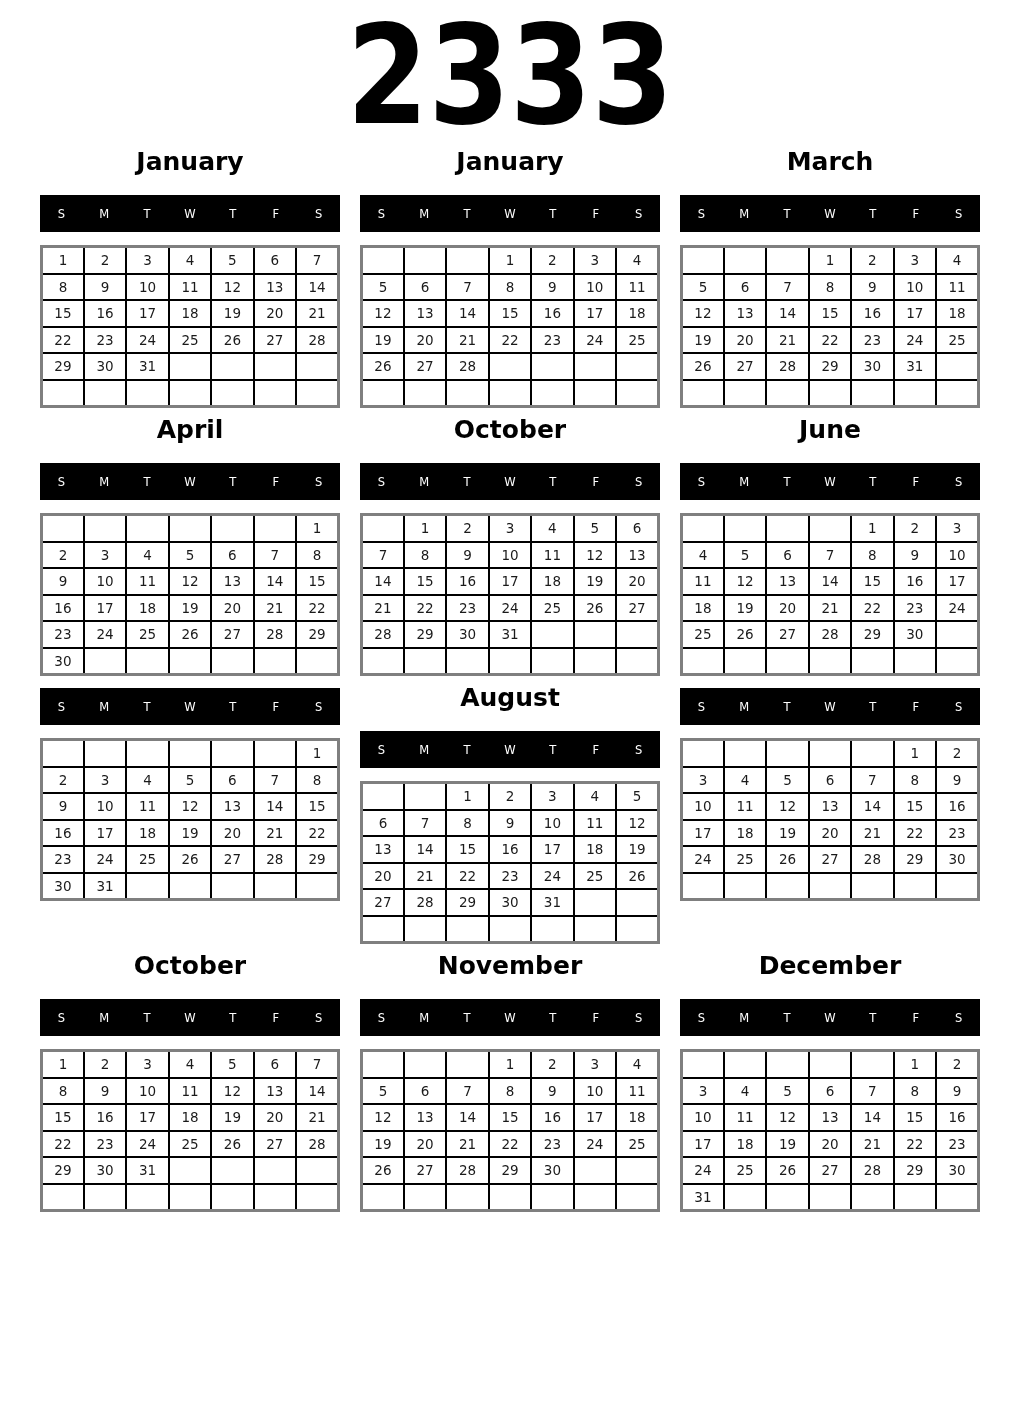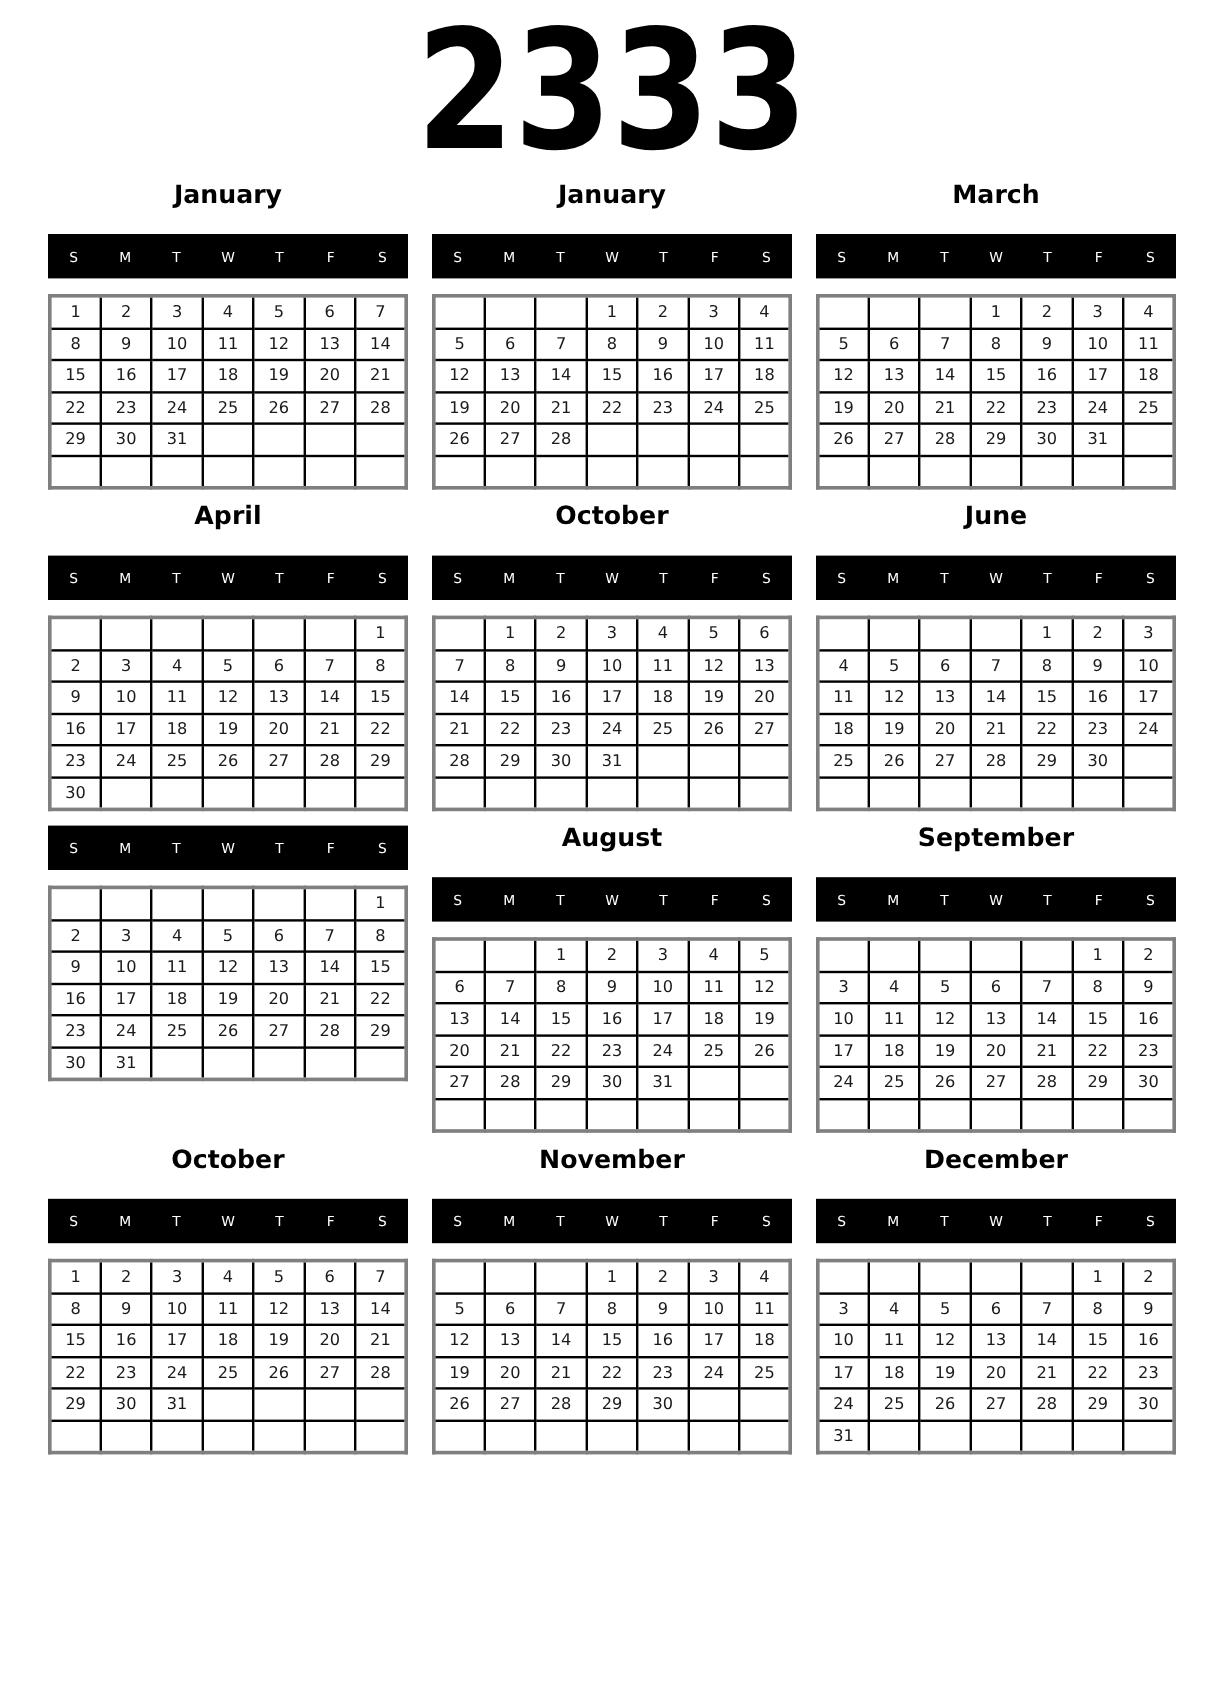--- a/index.html
+++ b/index.html
@@ -34,21 +34,21 @@
     display: grid;
     grid-template-columns: repeat(3, 300px);
     column-gap: 20px;
     row-gap: 12px;
     margin: 0 40px;
   }
   .month {
     width: 300px;
   }
   .month-title {
-    font-size: 21px;
+    font-size: 25px;
     font-weight: bold;
     text-align: center;
     height: 20px;
     line-height: 20px;
     margin-bottom: 23px;
   }
   .weekday-bar {
     height: 37px;
     background: #000000;
     display: grid;
@@ -646,21 +646,20 @@
             <td></td>
             <td></td>
             <td></td>
             <td></td>
           </tr>
         </tbody>
       </table>
   </div>
 
   <div class="month">
-    <div class="month-title">September</div>
     <div class="weekday-bar">
         <span class="weekday-cell">S</span>
         <span class="weekday-cell">M</span>
         <span class="weekday-cell">T</span>
         <span class="weekday-cell">W</span>
         <span class="weekday-cell">T</span>
         <span class="weekday-cell">F</span>
         <span class="weekday-cell">S</span>
       </div>
     <table class="day-grid">

